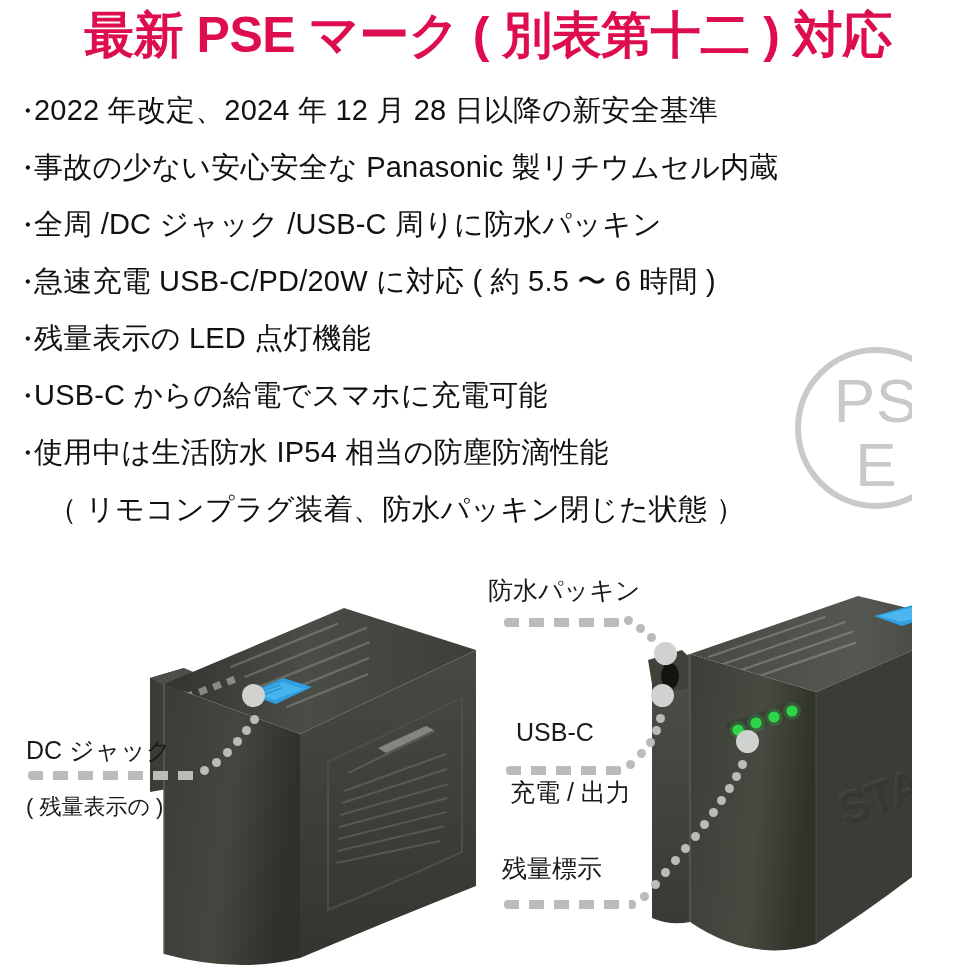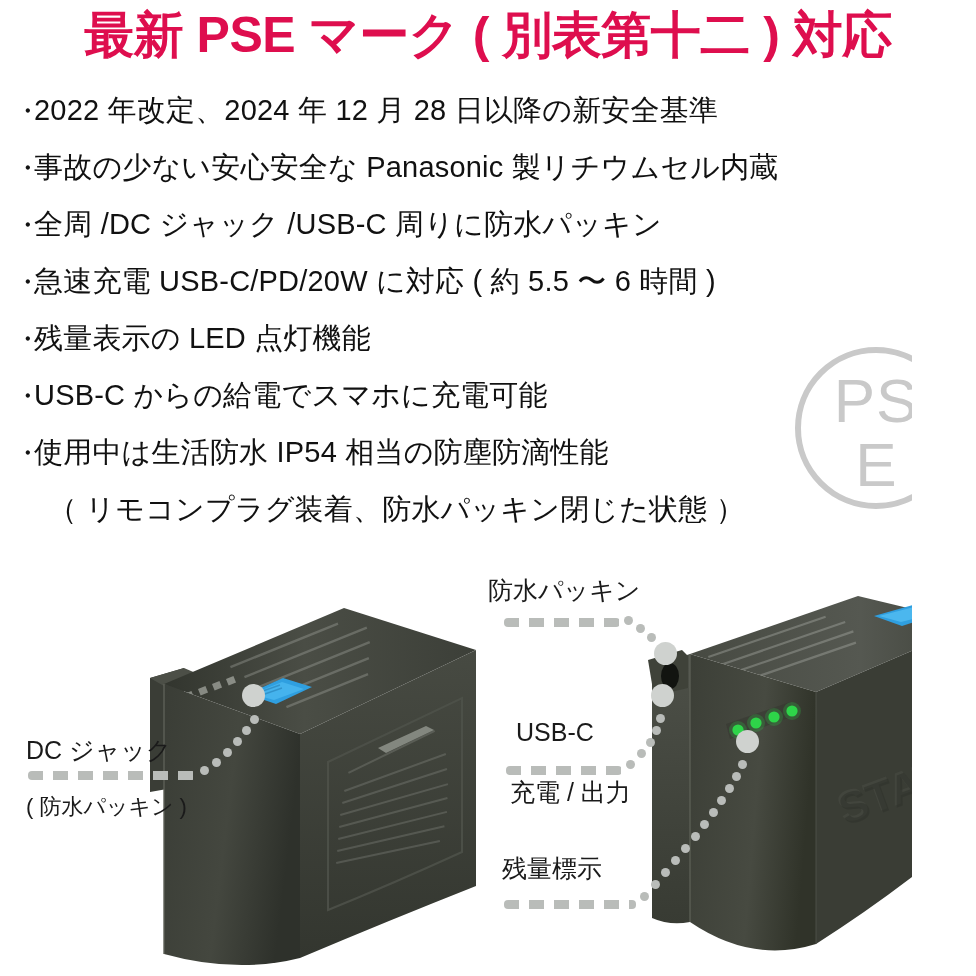--- a/index.html
+++ b/index.html
@@ -216,21 +216,21 @@
         <path d="M238 146 L286 124 L294 128 L246 151 Z" fill="#9a9d96" opacity="0.75"></path>
 
         <path d="M24 82 L24 352" stroke="#5c5f57" stroke-width="2" fill="none" opacity="0.7"></path>
       </svg>
     </div>
 
     <div class="callout" style="left:26px;top:170px;">
       <div>DC ジャック</div>
     </div>
     <div class="callout small" style="left:26px;top:228px;">
-      <div>( 防水パッキン )</div>
+      <div>( 残量表示の )</div>
     </div>
     <div class="leader" style="left:28px;top:205px;width:168px;"></div>
 
     <div class="leader-dot" style="left:200px;top:200px;"></div>
     <div class="leader-dot" style="left:212px;top:192px;"></div>
     <div class="leader-dot" style="left:223px;top:182px;"></div>
     <div class="leader-dot" style="left:233px;top:171px;"></div>
     <div class="leader-dot" style="left:242px;top:160px;"></div>
     <div class="leader-dot" style="left:250px;top:149px;"></div>
     <div class="leader-big" style="left:242px;top:118px;"></div>

